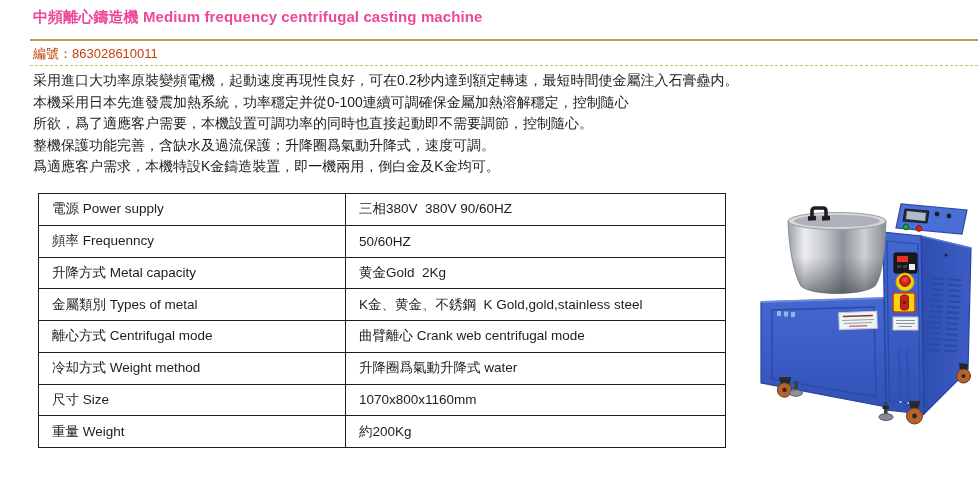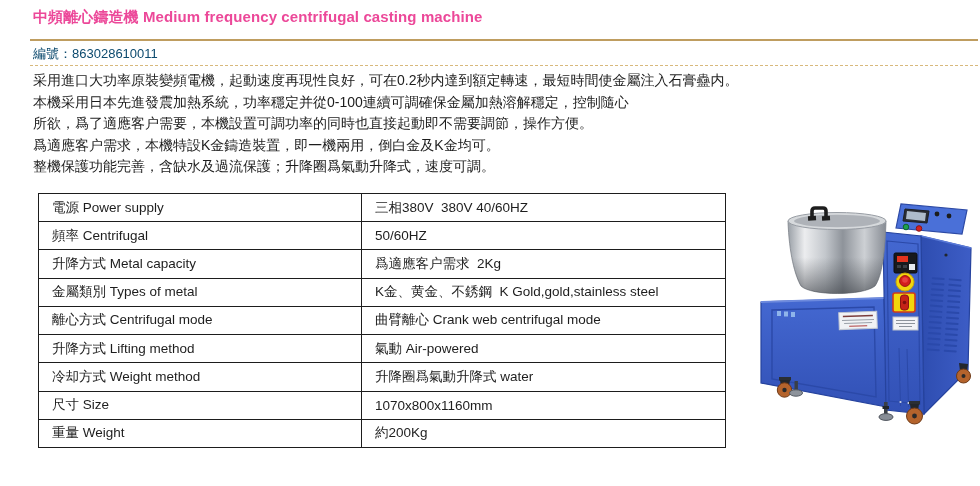--- a/index.html
+++ b/index.html
@@ -8,85 +8,81 @@
     font-family:"Liberation Sans","DejaVu Sans",sans-serif;color:#1d1d1d;
   }
   .abs{position:absolute;}
   .page-title{
     left:33px;top:8px;font-size:15px;font-weight:600;letter-spacing:.1px;color:#ec4899;white-space:nowrap;
   }
   .rule-solid{
     left:30px;top:39px;width:948px;height:2px;background:#bf9d60;
   }
   .serial{
-    left:33px;top:45px;font-size:13px;color:#0c4a6e;white-space:nowrap;
+    left:33px;top:45px;font-size:13px;color:#c2410c;white-space:nowrap;
   }
   .rule-dashed{
     left:30px;top:65px;width:948px;height:0;border-top:1px dashed #d8b97c;
   }
   .desc{
     left:33px;top:70px;width:940px;
   }
   .desc p{
     margin:0;font-size:14px;line-height:21.6px;white-space:nowrap;color:#1c1c1c;
   }
   table.spec{
     position:absolute;left:38px;top:193px;width:688px;height:255px;
     border-collapse:collapse;table-layout:fixed;
   }
   table.spec td{
     border:1.4px solid #1d1d1d;font-size:13.5px;color:#1d1d1d;
-    vertical-align:middle;padding:0 20px 0 13px;white-space:pre;overflow:hidden;
+    vertical-align:middle;padding:0 4px 0 13px;white-space:pre;overflow:hidden;
   }
   table.spec td.c1{width:289px;}
   .photo{
     left:753px;top:198px;width:224px;height:240px;
   }
 </style>
 </head>
 <body>
 
 <div class="abs page-title">中頻離心鑄造機 Medium frequency centrifugal casting machine</div>
 <div class="abs rule-solid"></div>
 <div class="abs serial">編號：863028610011</div>
 <div class="abs rule-dashed"></div>
 
 <div class="abs desc">
     <p>采用進口大功率原裝變頻電機，起動速度再現性良好，可在0.2秒内達到額定轉速，最短時間使金屬注入石膏蠱内。</p>
     <p>本機采用日本先進發震加熱系統，功率穩定并從0-100連續可調確保金屬加熱溶解穩定，控制隨心</p>
-    <p>所欲，爲了適應客户需要，本機設置可調功率的同時也直接起動即不需要調節，操作方便。</p>
+    <p>所欲，爲了適應客户需要，本機設置可調功率的同時也直接起動即不需要調節，控制隨心。</p>
+    <p>整機保護功能完善，含缺水及過流保護；升降圈爲氣動升降式，速度可調。</p>
     <p>爲適應客户需求，本機特設K金鑄造裝置，即一機兩用，倒白金及K金均可。</p>
-    <p>整機保護功能完善，含缺水及過流保護；升降圈爲氣動升降式，速度可調。</p>
   </div>
 
 <table class="spec">
   <tbody>
       <tr>
         <td class="c1">電源 Power supply</td>
-        <td class="c2">三相380V  380V 40/60HZ</td>
-      </tr>
-      <tr>
-        <td class="c1">頻率 Centrifugal</td>
+        <td class="c2">三相380V  380V 90/60HZ</td>
+      </tr>
+      <tr>
+        <td class="c1">頻率 Frequenncy</td>
         <td class="c2">50/60HZ</td>
       </tr>
       <tr>
         <td class="c1">升降方式 Metal capacity</td>
-        <td class="c2">爲適應客户需求  2Kg</td>
+        <td class="c2">黄金Gold  2Kg</td>
       </tr>
       <tr>
         <td class="c1">金屬類別 Types of metal</td>
         <td class="c2">K金、黄金、不銹鋼  K Gold,gold,stainless steel</td>
       </tr>
       <tr>
         <td class="c1">離心方式 Centrifugal mode</td>
         <td class="c2">曲臂離心 Crank web centrifugal mode</td>
-      </tr>
-      <tr>
-        <td class="c1">升降方式 Lifting method</td>
-        <td class="c2">氣動 Air-powered</td>
       </tr>
       <tr>
         <td class="c1">冷却方式 Weight method</td>
         <td class="c2">升降圈爲氣動升降式 water</td>
       </tr>
       <tr>
         <td class="c1">尺寸 Size</td>
         <td class="c2">1070x800x1160mm</td>
       </tr>
       <tr>

